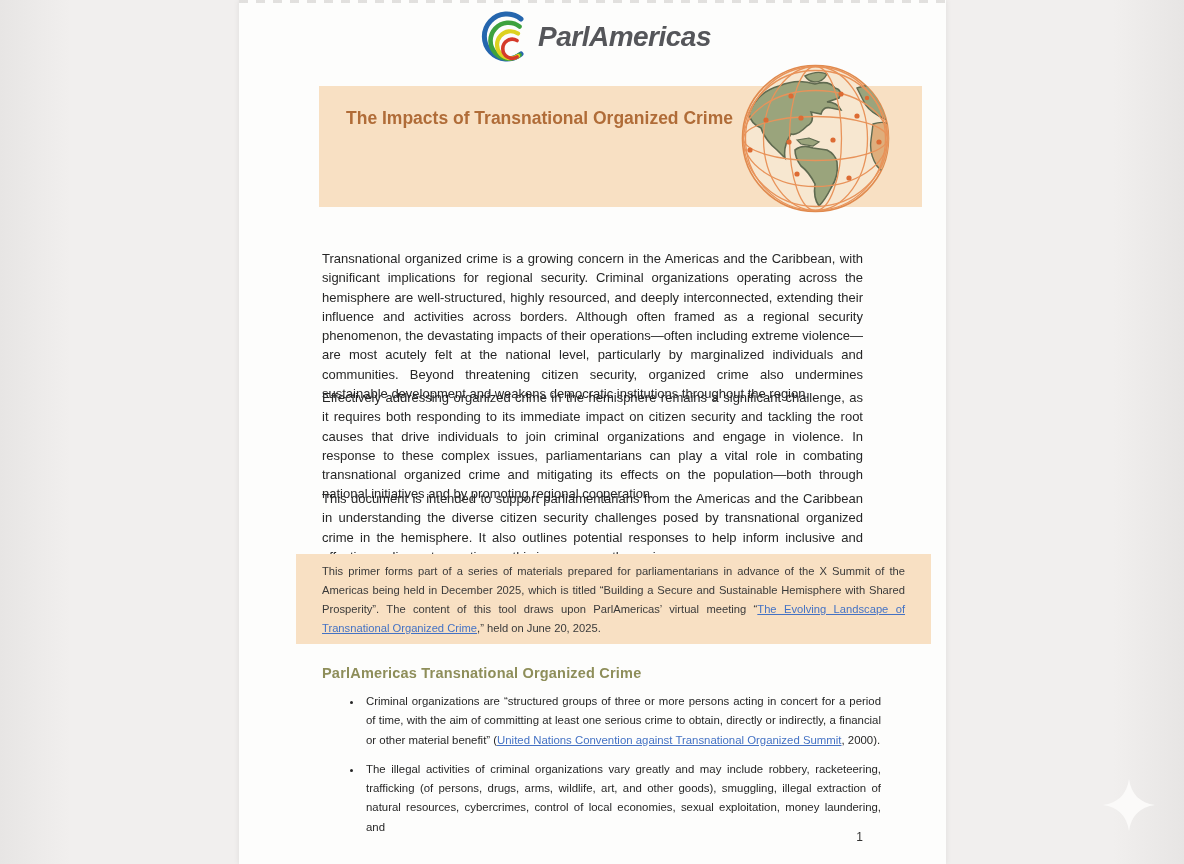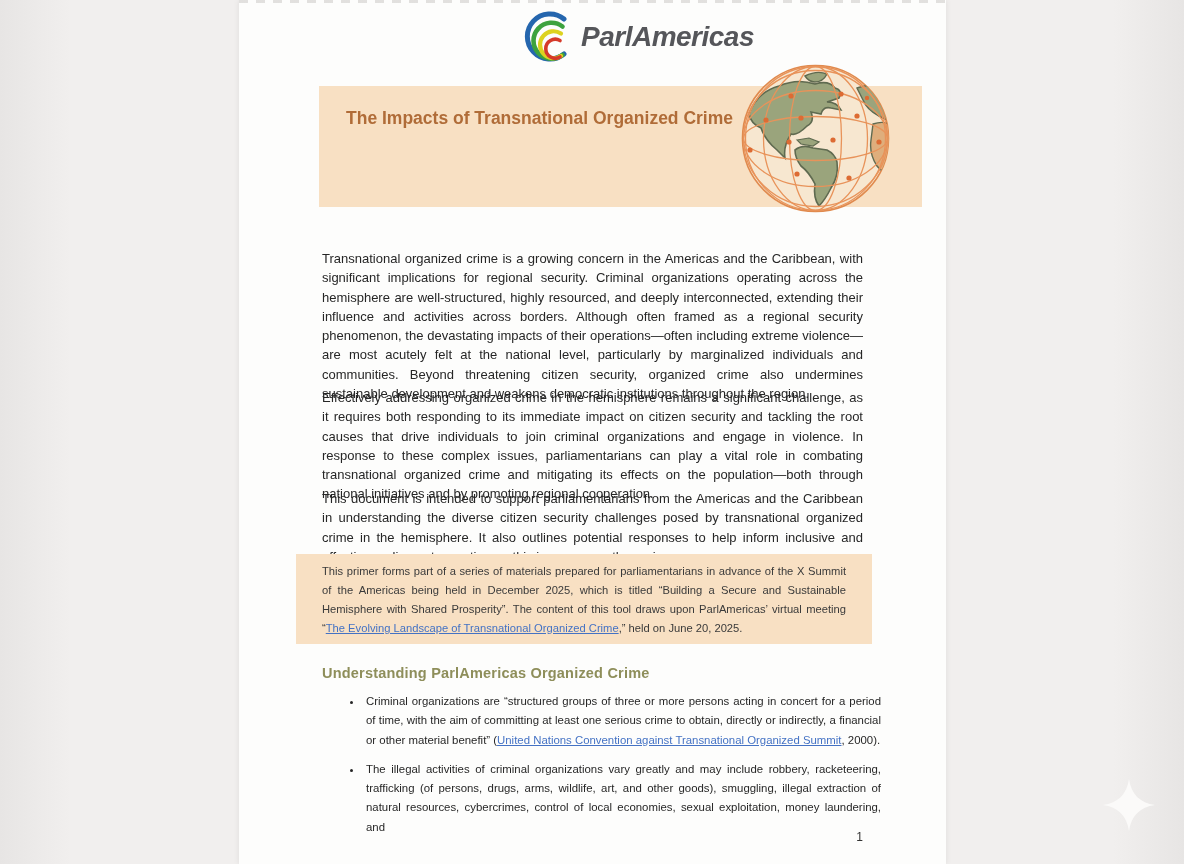--- a/index.html
+++ b/index.html
@@ -13,21 +13,21 @@
     position:absolute;left:239px;top:0;width:707px;height:864px;
     background:#fdfdfc;
     box-shadow:0 0 6px rgba(0,0,0,.08);
   }
   .doc-page::before{
     content:"";position:absolute;left:0;top:0;width:100%;height:3px;
     background:repeating-linear-gradient(90deg,#dbd9d7 0 9px,#fdfdfc 9px 17px);
     opacity:.8;
   }
   
-  .logo{position:absolute;left:0;top:11px;width:100%;display:flex;justify-content:center;align-items:center;margin-left:43px;}
+  .logo{position:absolute;left:0;top:11px;width:100%;display:flex;justify-content:center;align-items:center;}
   .logo-arcs{width:60px;height:58px;margin-right:4px;}
   .logo-text{
     font-size:28px;font-weight:bold;font-style:italic;color:#55565a;
     letter-spacing:-0.5px;padding-bottom:6px;
   }
   
   .banner{
     position:absolute;left:56px;top:86px;width:603px;height:121px;
     background:#f8e0c3;
     margin-left:24px;
@@ -37,21 +37,21 @@
     font-size:17.5px;font-weight:bold;color:#b06c38;line-height:31px;
   }
   .globe{position:absolute;left:500px;top:62px;width:153px;height:153px;z-index:3;}
   
   .para{
     position:absolute;left:83px;width:541px;
     font-size:13px;line-height:19.3px;color:#262626;
     text-align:justify;
   }
   .callout{
-    position:absolute;left:57px;top:554px;width:576px;height:90px;
+    position:absolute;left:57px;top:554px;width:635px;height:90px;
     background:#f8e0c3;box-sizing:border-box;
     padding:8px 26px 0 26px;
     font-size:11.2px;line-height:19px;color:#3a3a3a;text-align:justify;
   }
   a.doc-link{color:#4472c4;text-decoration:underline;cursor:pointer;}
   .section-heading{
     position:absolute;left:83px;top:665px;
     font-size:14.5px;font-weight:bold;color:#8e8e5a;letter-spacing:.2px;
   }
   .bullets{
@@ -131,21 +131,21 @@
   </svg>
 
   <p class="para" style="top:236px">Transnational organized crime is a growing concern in the Americas and the Caribbean, with significant implications for regional security. Criminal organizations operating across the hemisphere are well-structured, highly resourced, and deeply interconnected, extending their influence and activities across borders. Although often framed as a regional security phenomenon, the devastating impacts of their operations—often including extreme violence—are most acutely felt at the national level, particularly by marginalized individuals and communities. Beyond threatening citizen security, organized crime also undermines sustainable development and weakens democratic institutions throughout the region.</p>
   <p class="para" style="top:375px">Effectively addressing organized crime in the hemisphere remains a significant challenge, as it requires both responding to its immediate impact on citizen security and tackling the root causes that drive individuals to join criminal organizations and engage in violence. In response to these complex issues, parliamentarians can play a vital role in combating transnational organized crime and mitigating its effects on the population—both through national initiatives and by promoting regional cooperation.</p>
   <p class="para" style="top:476px">This document is intended to support parliamentarians from the Americas and the Caribbean in understanding the diverse citizen security challenges posed by transnational organized crime in the hemisphere. It also outlines potential responses to help inform inclusive and effective parliamentary action on this issue across the region.</p>
 
   <div class="callout">
     <span>This primer forms part of a series of materials prepared for parliamentarians in advance of the X Summit of the Americas being held in December 2025, which is titled “Building a Secure and Sustainable Hemisphere with Shared Prosperity”. The content of this tool draws upon ParlAmericas’ virtual meeting “</span><a class="doc-link">The Evolving Landscape of Transnational Organized Crime</a><span>,” held on June 20, 2025.</span>
   </div>
 
-  <div class="section-heading">Understanding ParlAmericas Organized Crime</div>
+  <div class="section-heading">ParlAmericas Transnational Organized Crime</div>
 
   <ul class="bullets">
     <li><span>Criminal organizations are “structured groups of three or more persons acting in concert for a period of time, with the aim of committing at least one serious crime to obtain, directly or indirectly, a financial or other material benefit” (</span><a class="doc-link">United Nations Convention against Transnational Organized Summit</a><span>, 2000).</span></li>
     <li><span>The illegal activities of criminal organizations vary greatly and may include robbery, racketeering, trafficking (of persons, drugs, arms, wildlife, art, and other goods), smuggling, illegal extraction of natural resources, cybercrimes, control of local economies, sexual exploitation, money laundering, and</span></li>
   </ul>
 
   <div class="page-number">1</div>
 
 </div>
 

